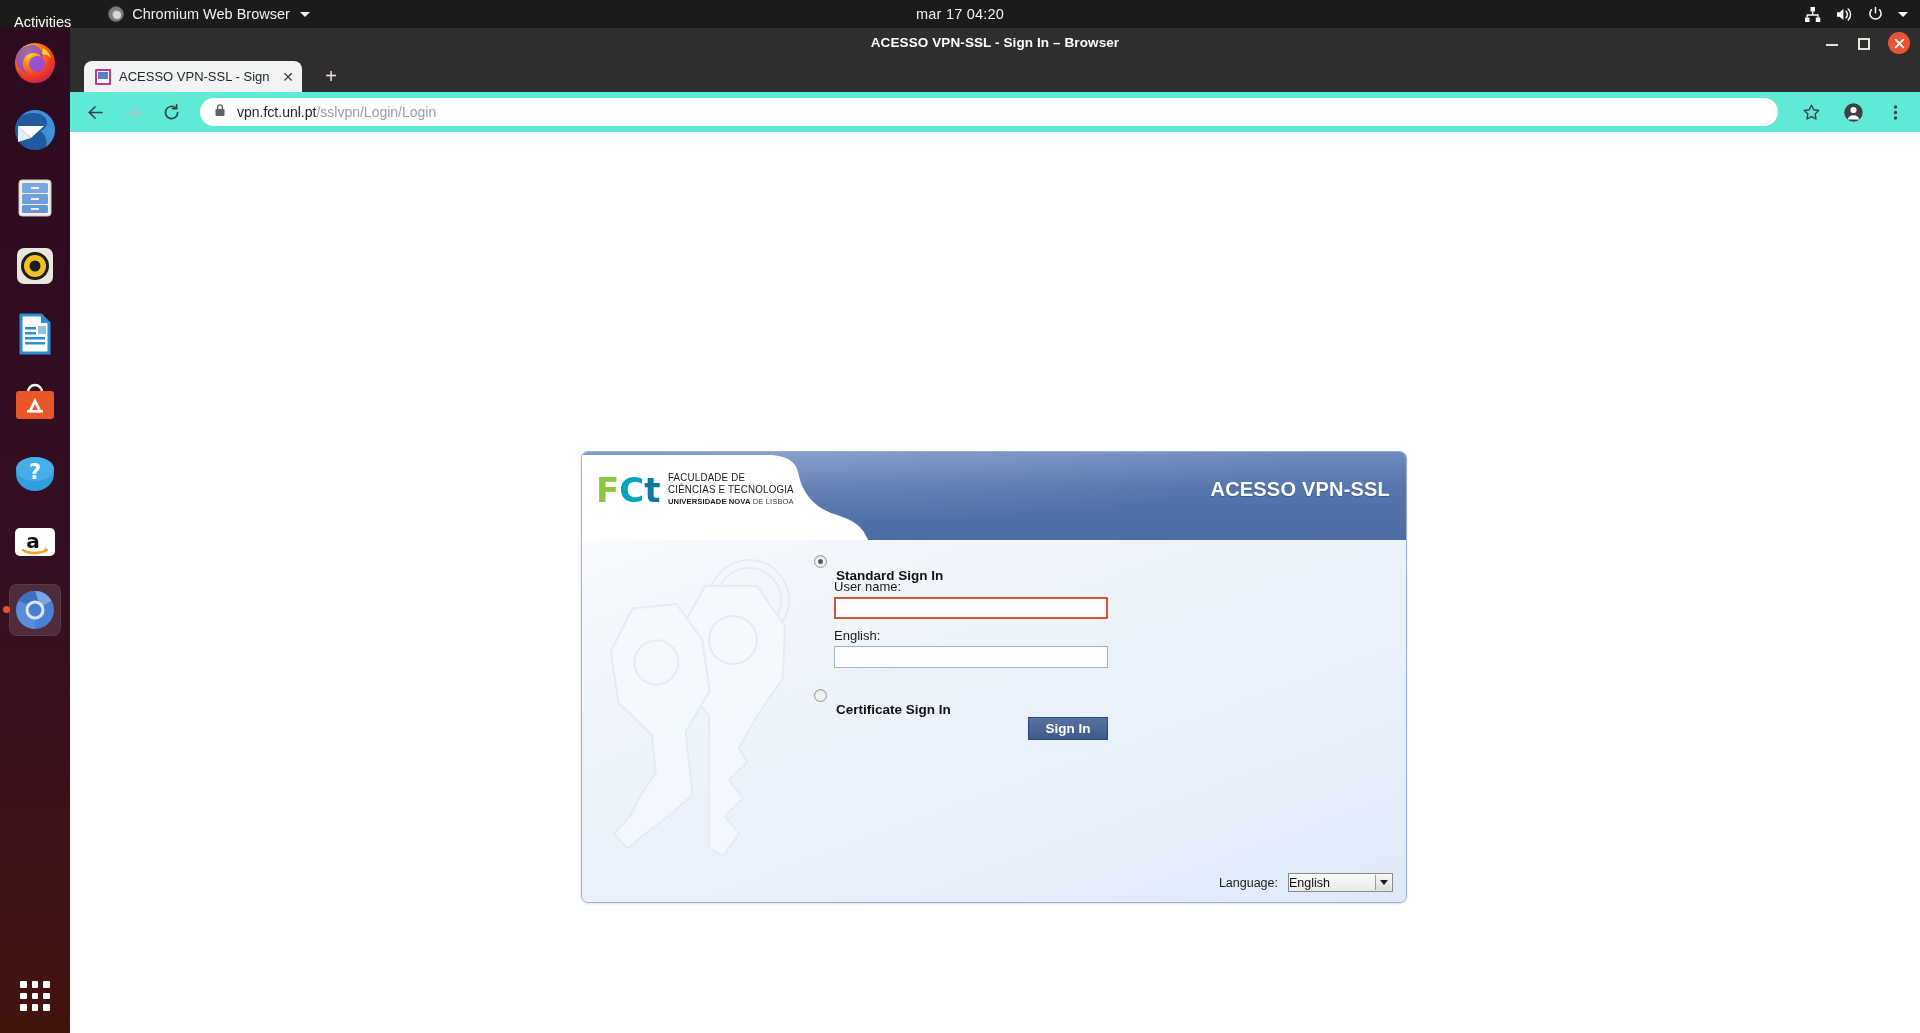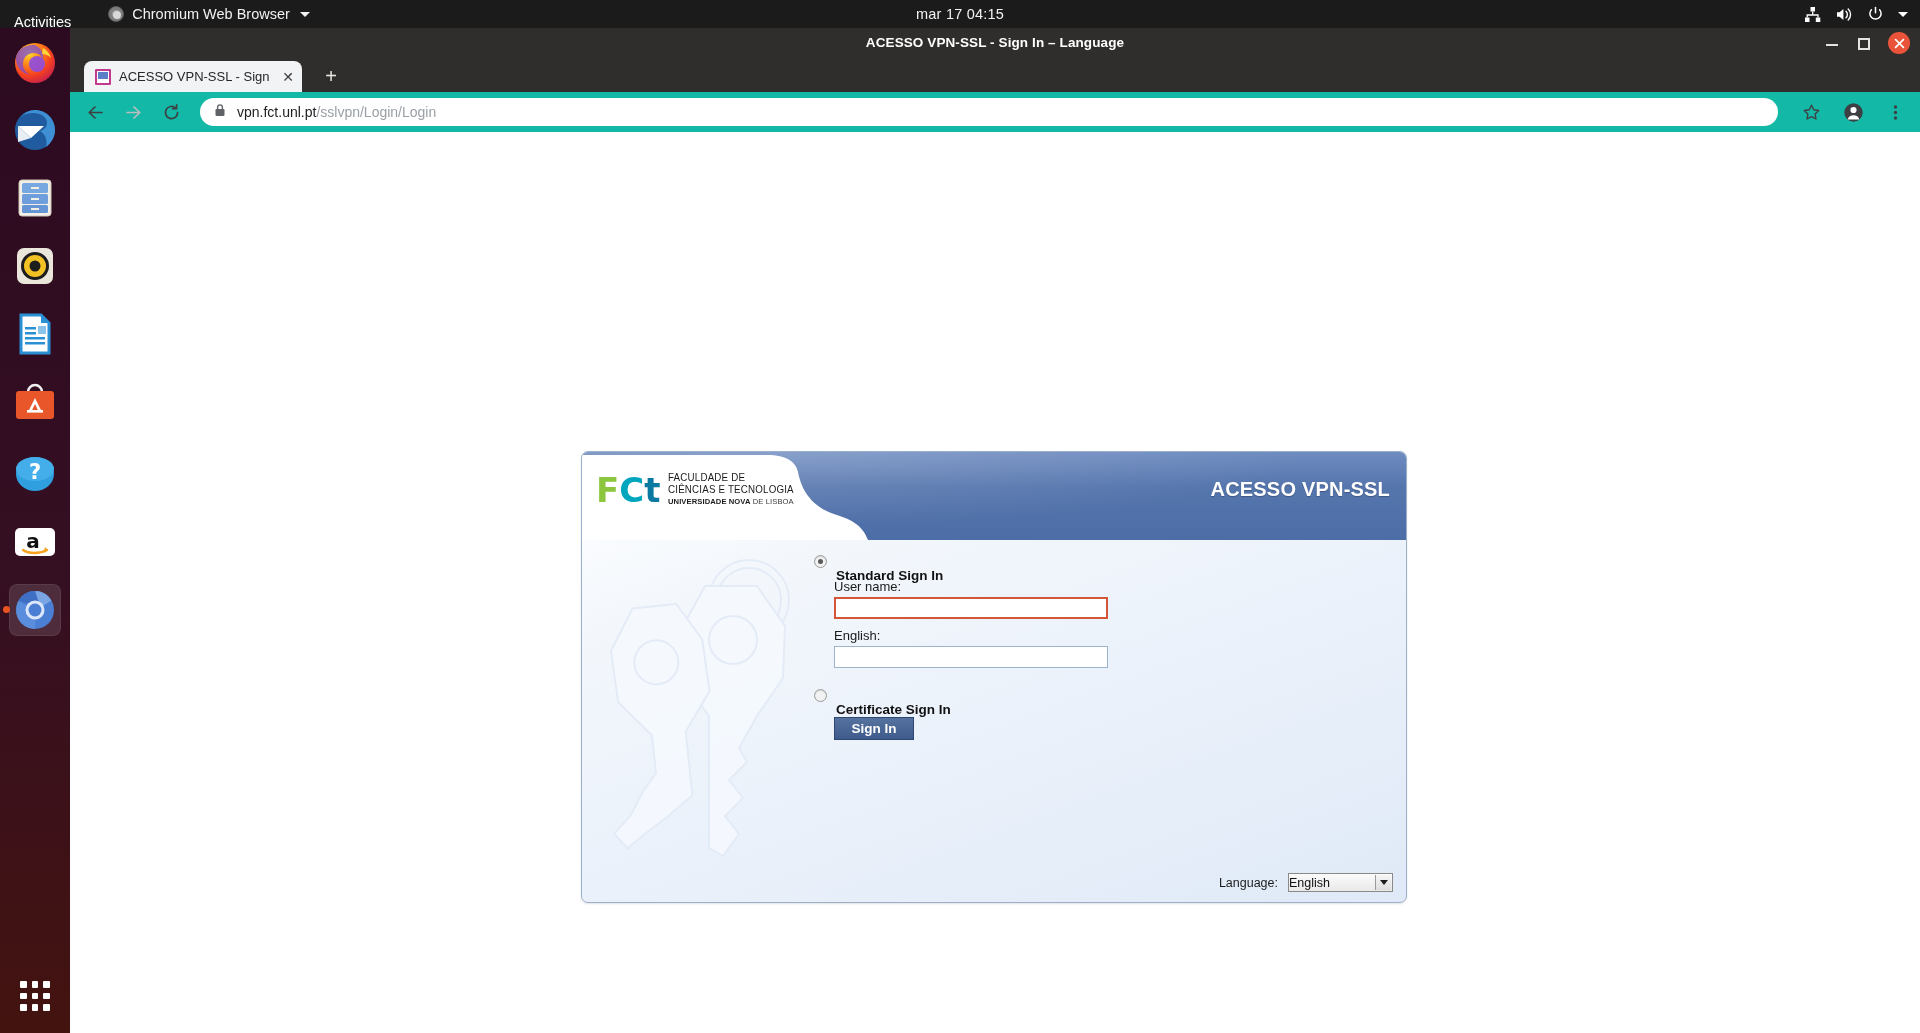--- a/index.html
+++ b/index.html
@@ -182,21 +182,21 @@
   #newtab {
     position: absolute; left: 250px; top: 8px;
     width: 22px; height: 22px;
     color: #e8e6e3; font-size: 20px; line-height: 21px;
     text-align: center;
   }
 
   #toolbar {
     position: relative;
     height: 40px; width: 1850px;
-    background: #14b8a6;
+    background: #5eead4;
     display: flex; align-items: center;
   }
   .tb-icon {
     width: 30px; height: 30px; margin-left: 8px;
     display: flex; align-items: center; justify-content: center;
     color: #5f6368;
   }
   .tb-icon.first { margin-left: 10px; }
   #omnibox {
     flex: 1 1 auto;
@@ -336,21 +336,21 @@
     outline: none;
     font-family: "Liberation Sans", sans-serif;
   }
   .field input.error {
     border: 2px solid #d4563a;
   }
   #cert-row { margin-top: 18px; }
   #signin-wrap {
     margin-left: 20px; margin-top: 13px;
     width: 274px;
-    display: flex; 
+    display: flex; justify-content: flex-end;
   }
   #signin {
     width: 80px; height: 23px;
     background: linear-gradient(180deg, #56729f 0%, #3e5b8c 100%);
     border: 1px solid #2d4876;
     color: #ffffff;
     font-size: 13.5px; font-weight: bold;
     font-family: "Liberation Sans", sans-serif;
     cursor: pointer;
     line-height: 1;
@@ -398,21 +398,21 @@
 <div id="topbar">
   <div id="activities">
     <span>Activities</span>
   </div>
   <div id="app-menu">
     <span class="chromium-dot"></span>
     <span>Chromium Web Browser</span>
     <span class="caret"></span>
   </div>
   <div id="clock">
-    <span>mar 17  04:15</span>
+    <span>mar 17  04:20</span>
   </div>
   <div id="tray">
     <span>
       <svg width="17" height="17" viewBox="0 0 17 17">
           <rect x="6.5" y="1" width="4.5" height="4.5" fill="#fff"></rect>
           <rect x="1" y="11.5" width="4.5" height="4.5" fill="#fff"></rect>
           <rect x="11.8" y="11.5" width="4.5" height="4.5" fill="#fff"></rect>
           <path d="M8.7 5.5v3.5M3.2 11.5V9H14v2.5" stroke="#fff" stroke-width="1.3" fill="none"></path>
         </svg>
     </span>
@@ -540,21 +540,21 @@
       <i></i>
     <i></i>
       <i></i>
       <i></i>
   </div>
 </div>
 
 <div id="window">
 
   <div id="titlebar">
-    <div class="wtitle">ACESSO VPN-SSL - Sign In – Language</div>
+    <div class="wtitle">ACESSO VPN-SSL - Sign In – Browser</div>
     <div id="wbtns">
       <span class="wbtn min"></span>
       <span class="wbtn max"></span>
       <span class="wbtn close">
         <svg width="11" height="11" viewBox="0 0 11 11">
             <path d="M1.6 1.6l7.8 7.8M9.4 1.6l-7.8 7.8" stroke="#fff" stroke-width="1.7" stroke-linecap="round"></path>
           </svg>
       </span>
     </div>
   </div>

